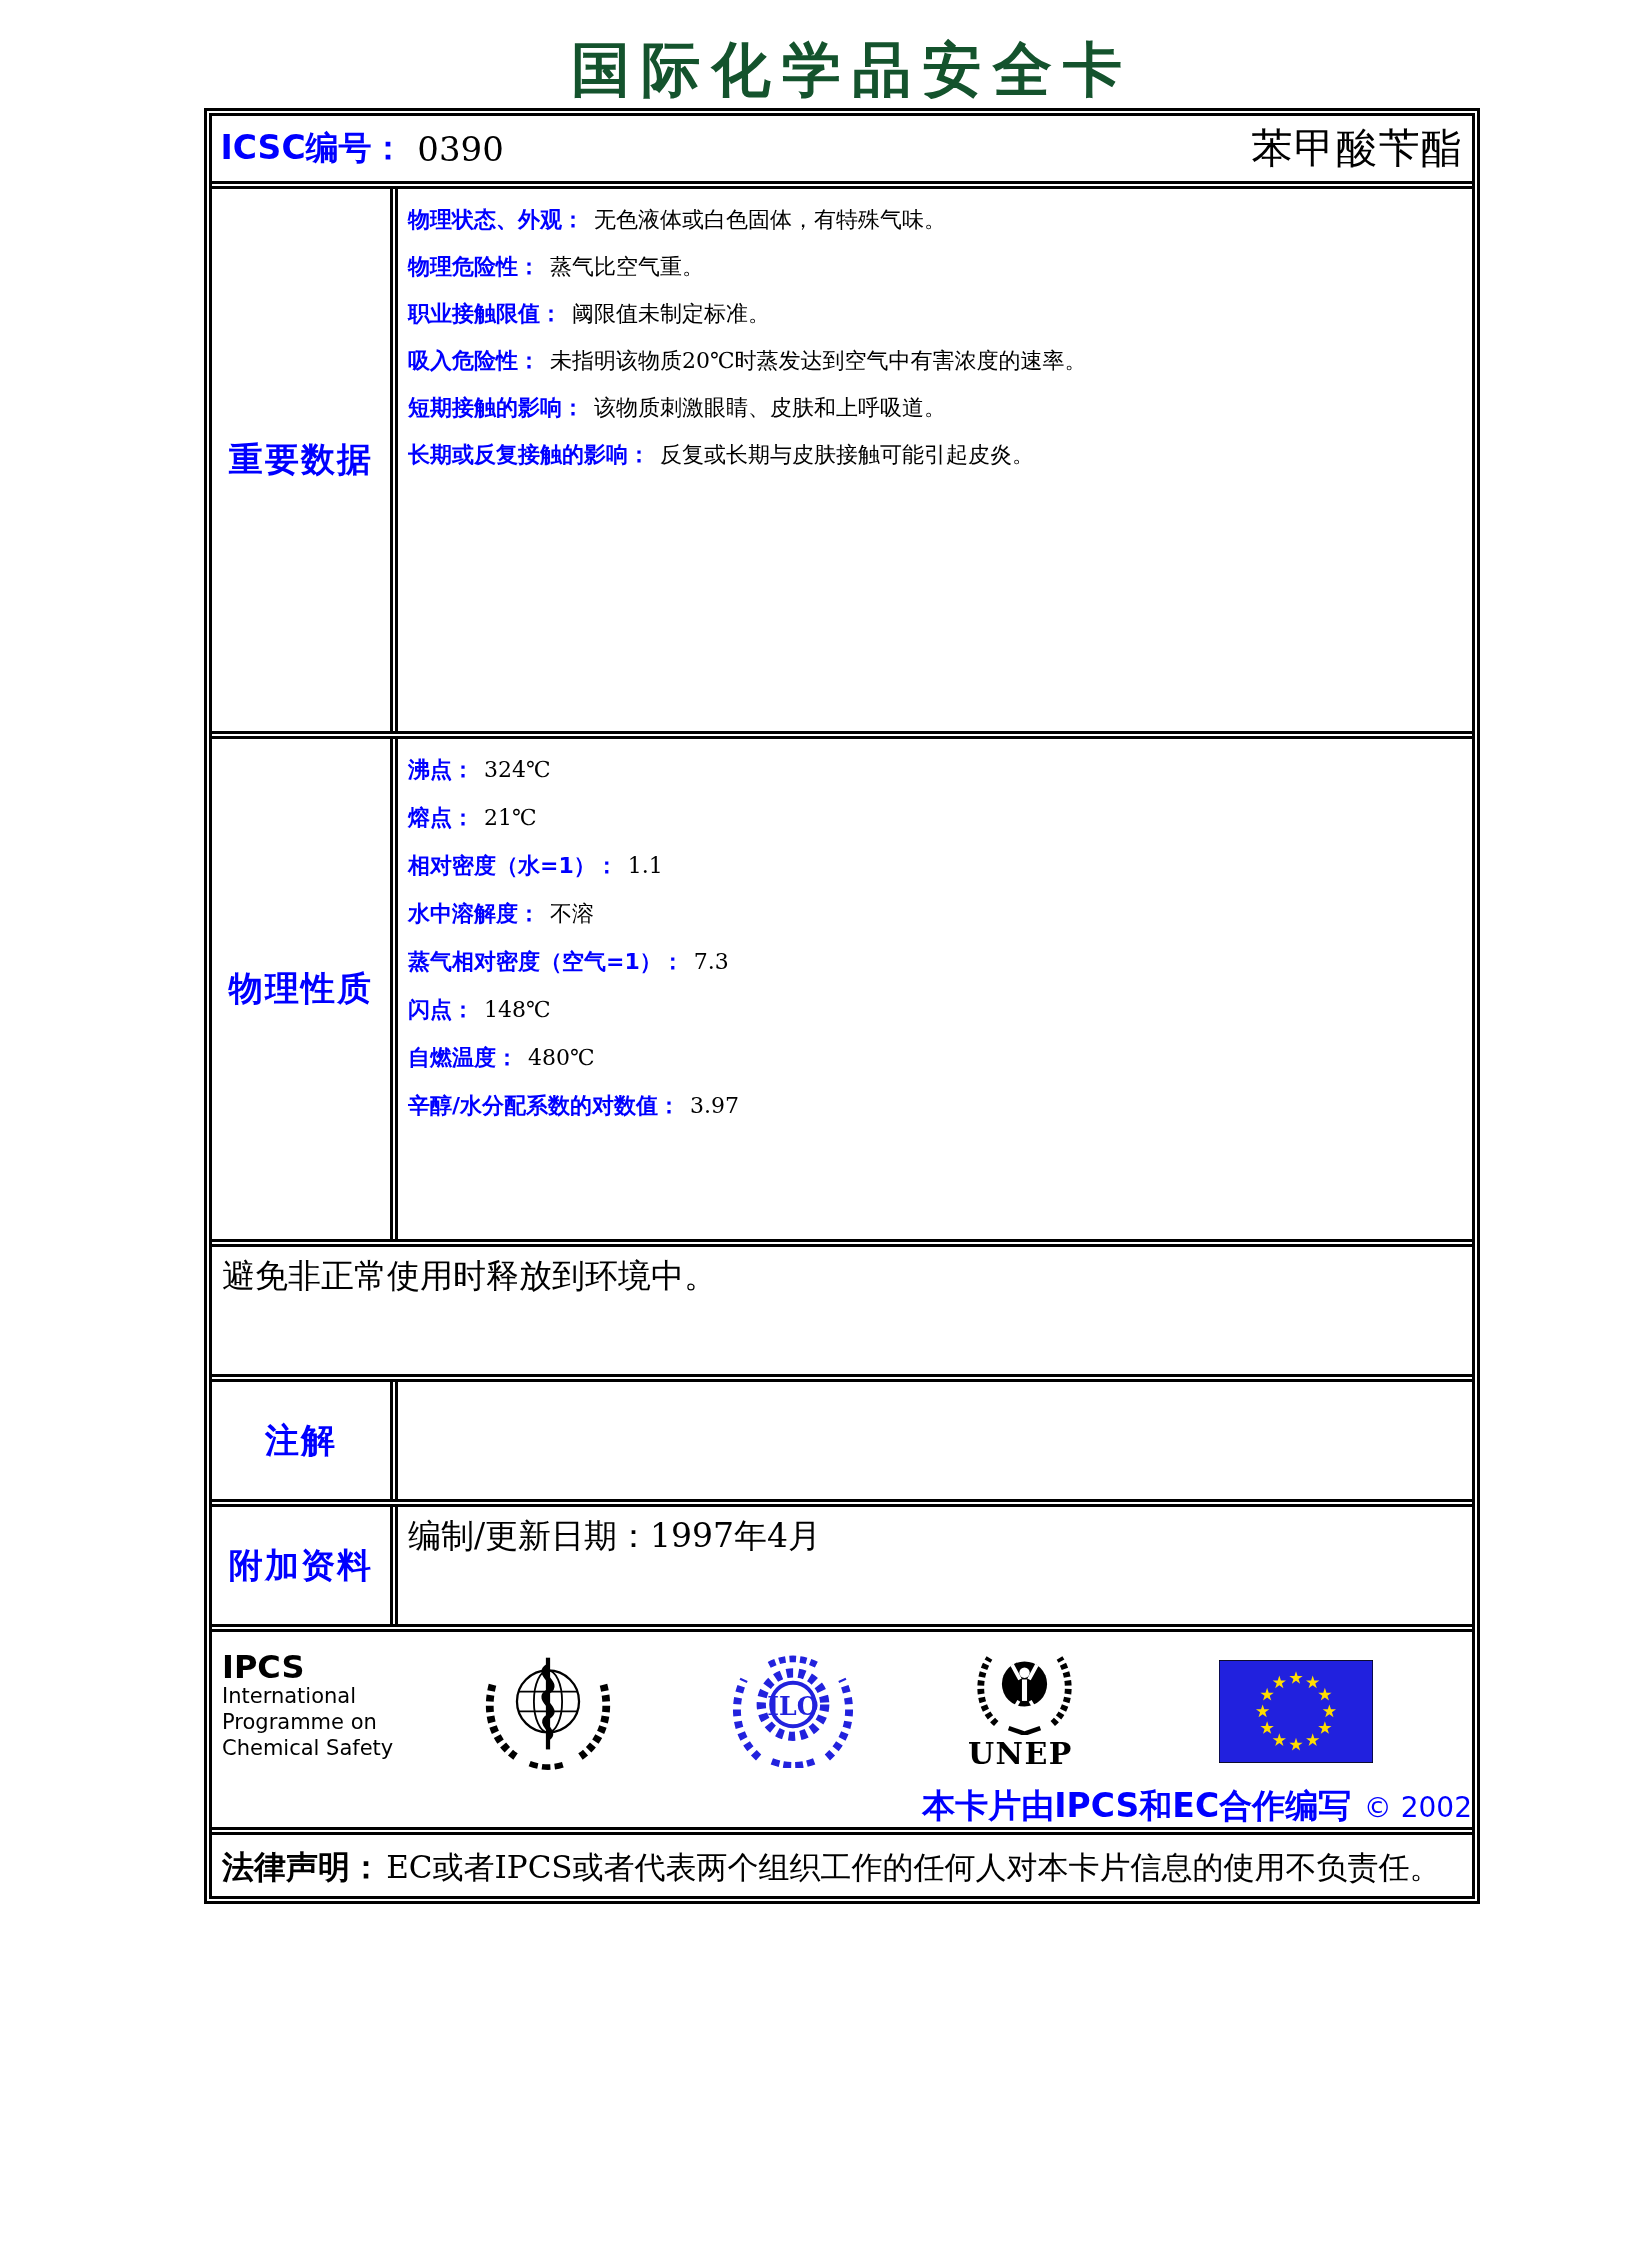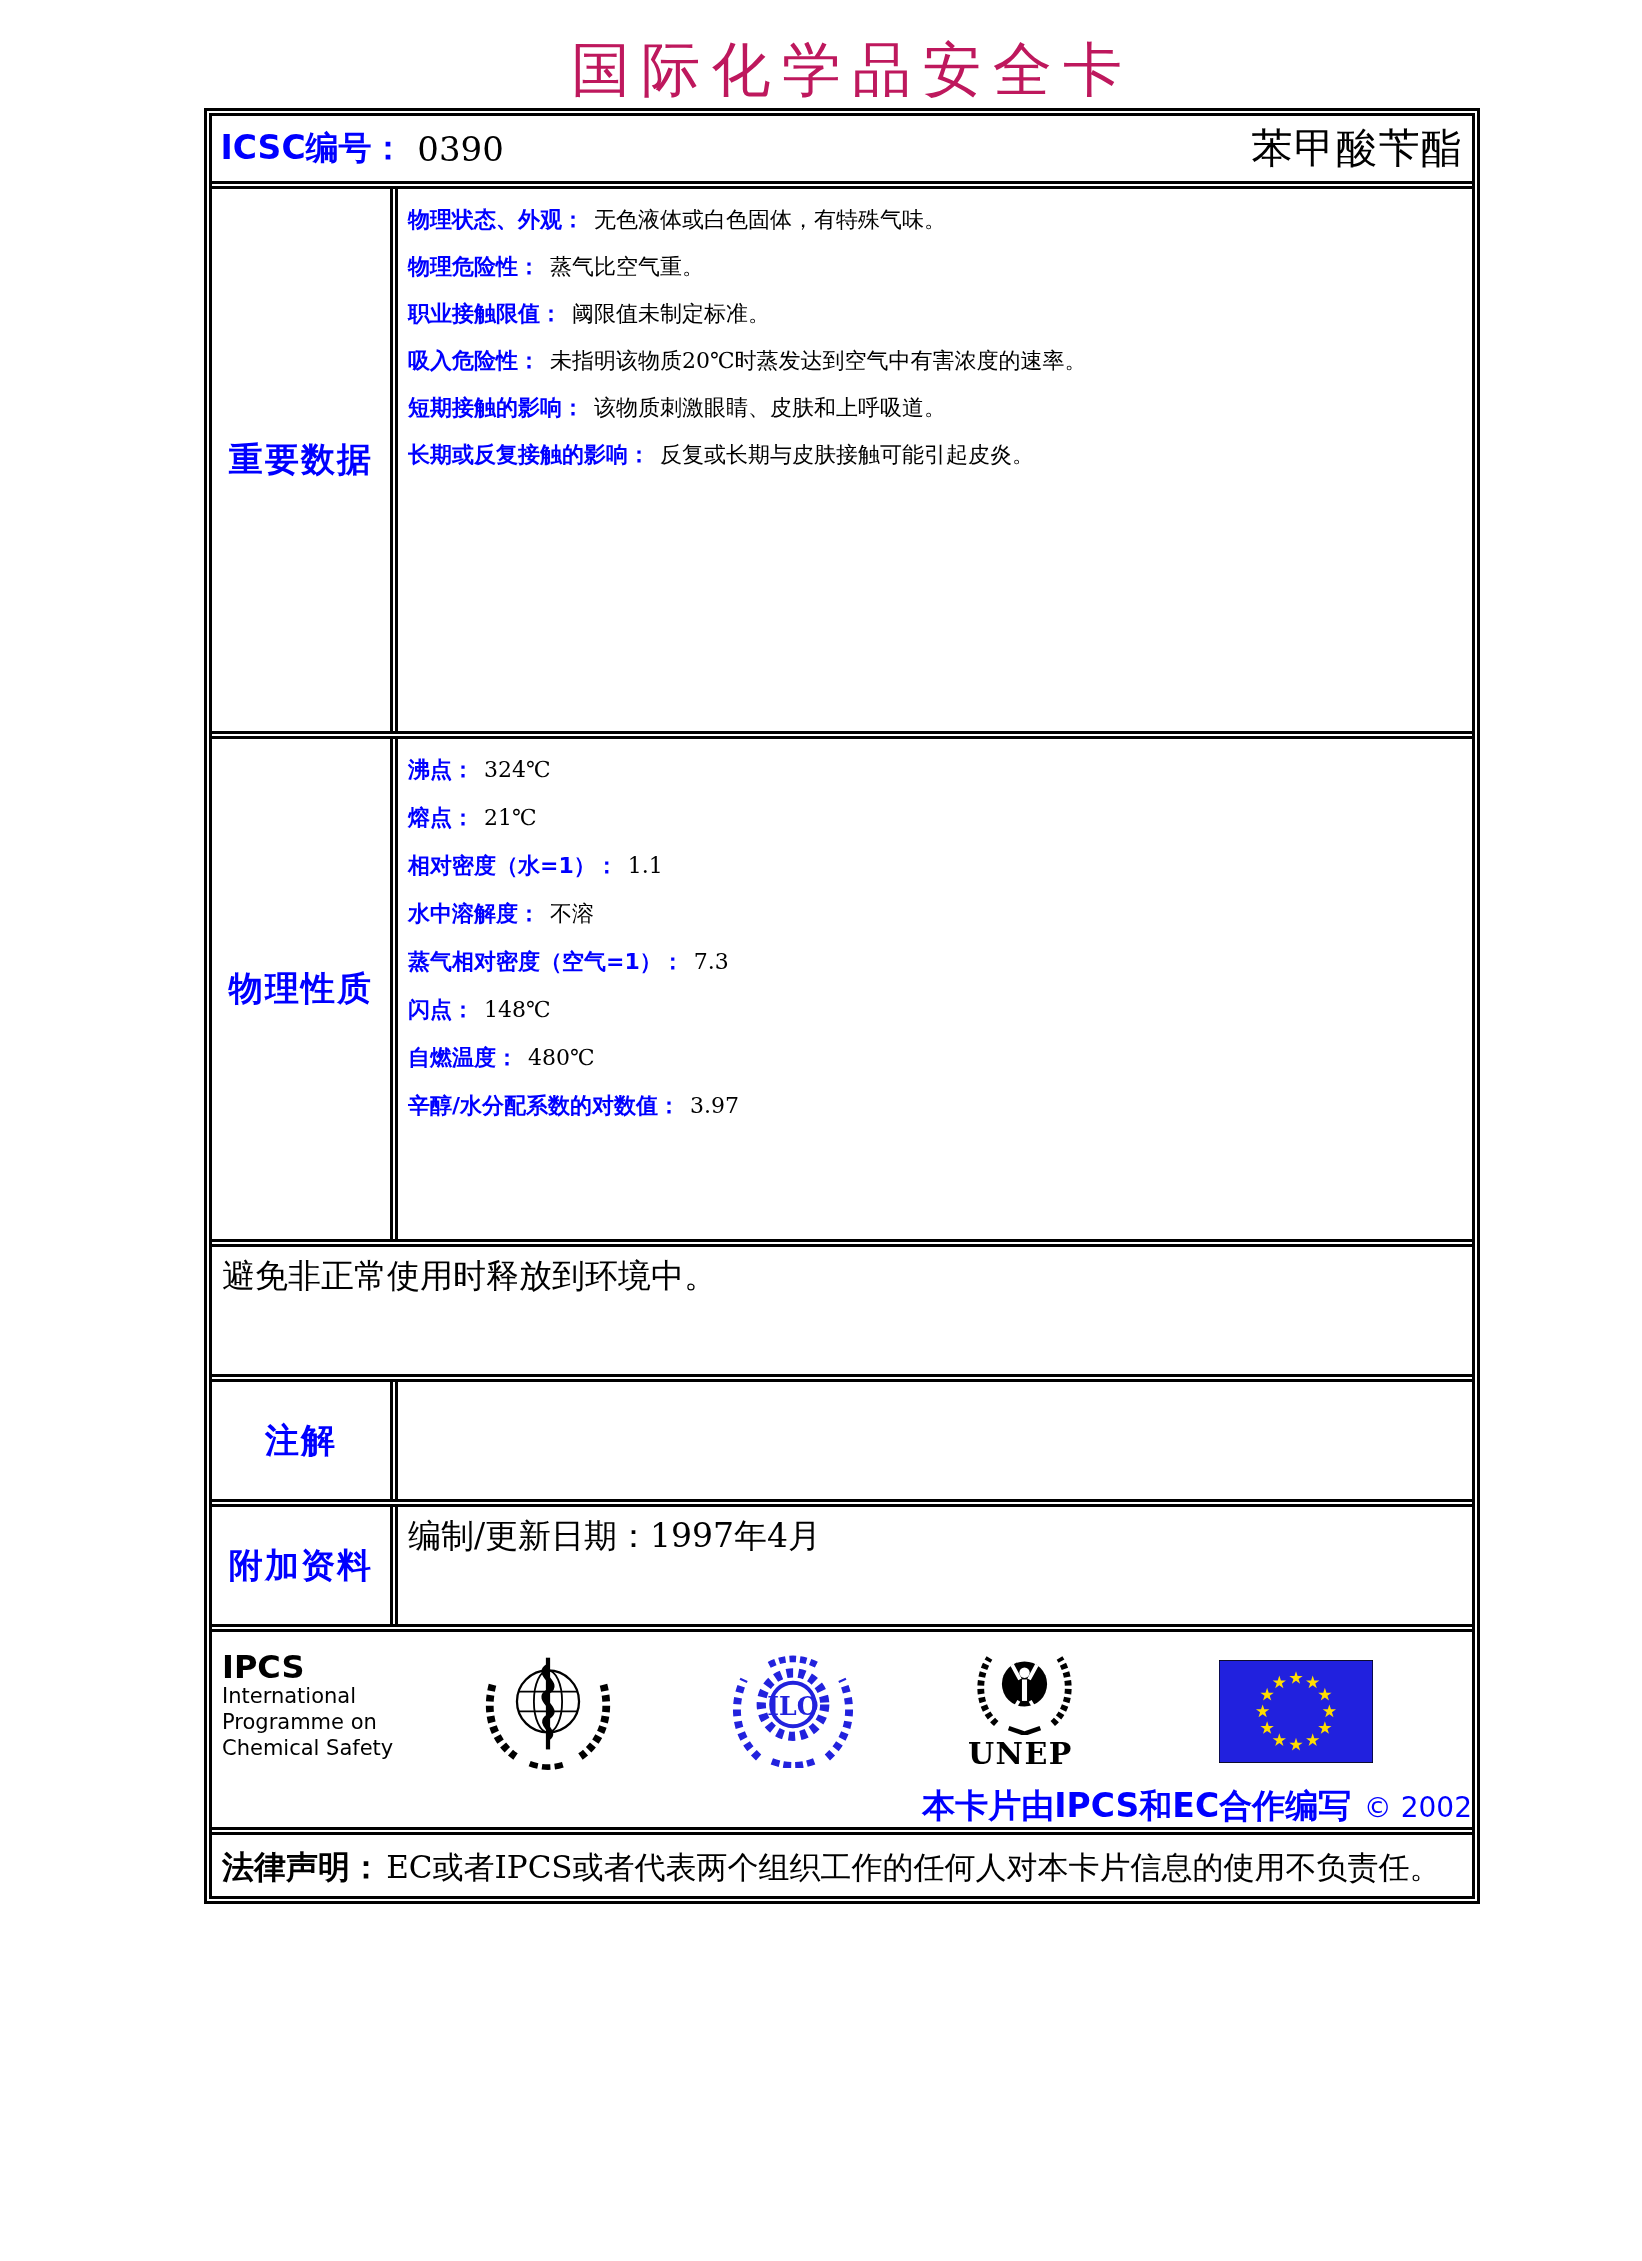--- a/index.html
+++ b/index.html
@@ -2,22 +2,22 @@
 <html style="font-size:11.3px"><head>
 <meta charset="utf-8">
 <style>
   html,body { margin:0; padding:0; }
   body {
     width:1643px; height:2261px; background:#ffffff; position:relative;
     font-family:"DejaVu Serif", serif; color:#000;
   }
   .page-title {
     position:absolute; left:571px; top:31px;
-    font-family:"DejaVu Sans", sans-serif; font-weight:normal;
-    font-size:59px; letter-spacing:11.3px; color:#be185d; white-space:nowrap;
+    font-family:"DejaVu Sans", sans-serif; font-weight:bold;
+    font-size:59px; letter-spacing:11.3px; color:#14532d; white-space:nowrap;
   }
   .card {
     position:absolute; left:204px; top:108px; width:1276px; height:1796px;
     border:8.5px double #000; box-sizing:border-box;
     display:flex; flex-direction:column; background:#fff;
   }
   .row { border-bottom:8.5px double #000; box-sizing:border-box; display:flex; flex-direction:row; }
   .row-header   { height:73px; align-items:center; justify-content:space-between; padding:0 8.5px; }
   .row-important{ height:550px; }
   .row-physical { height:508px; }

